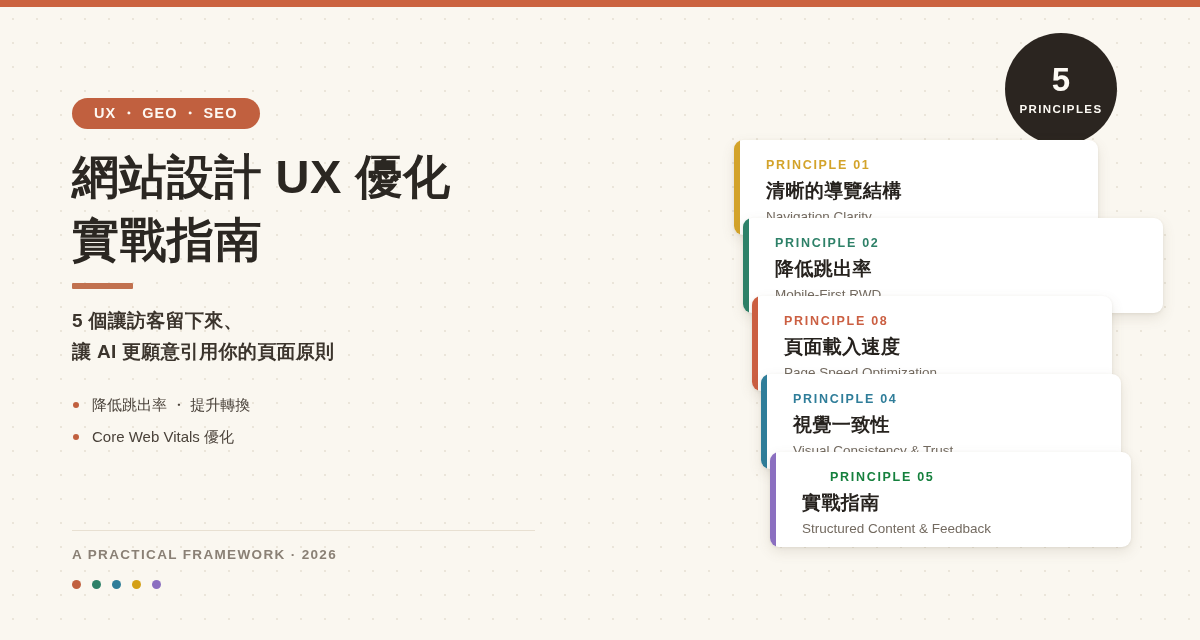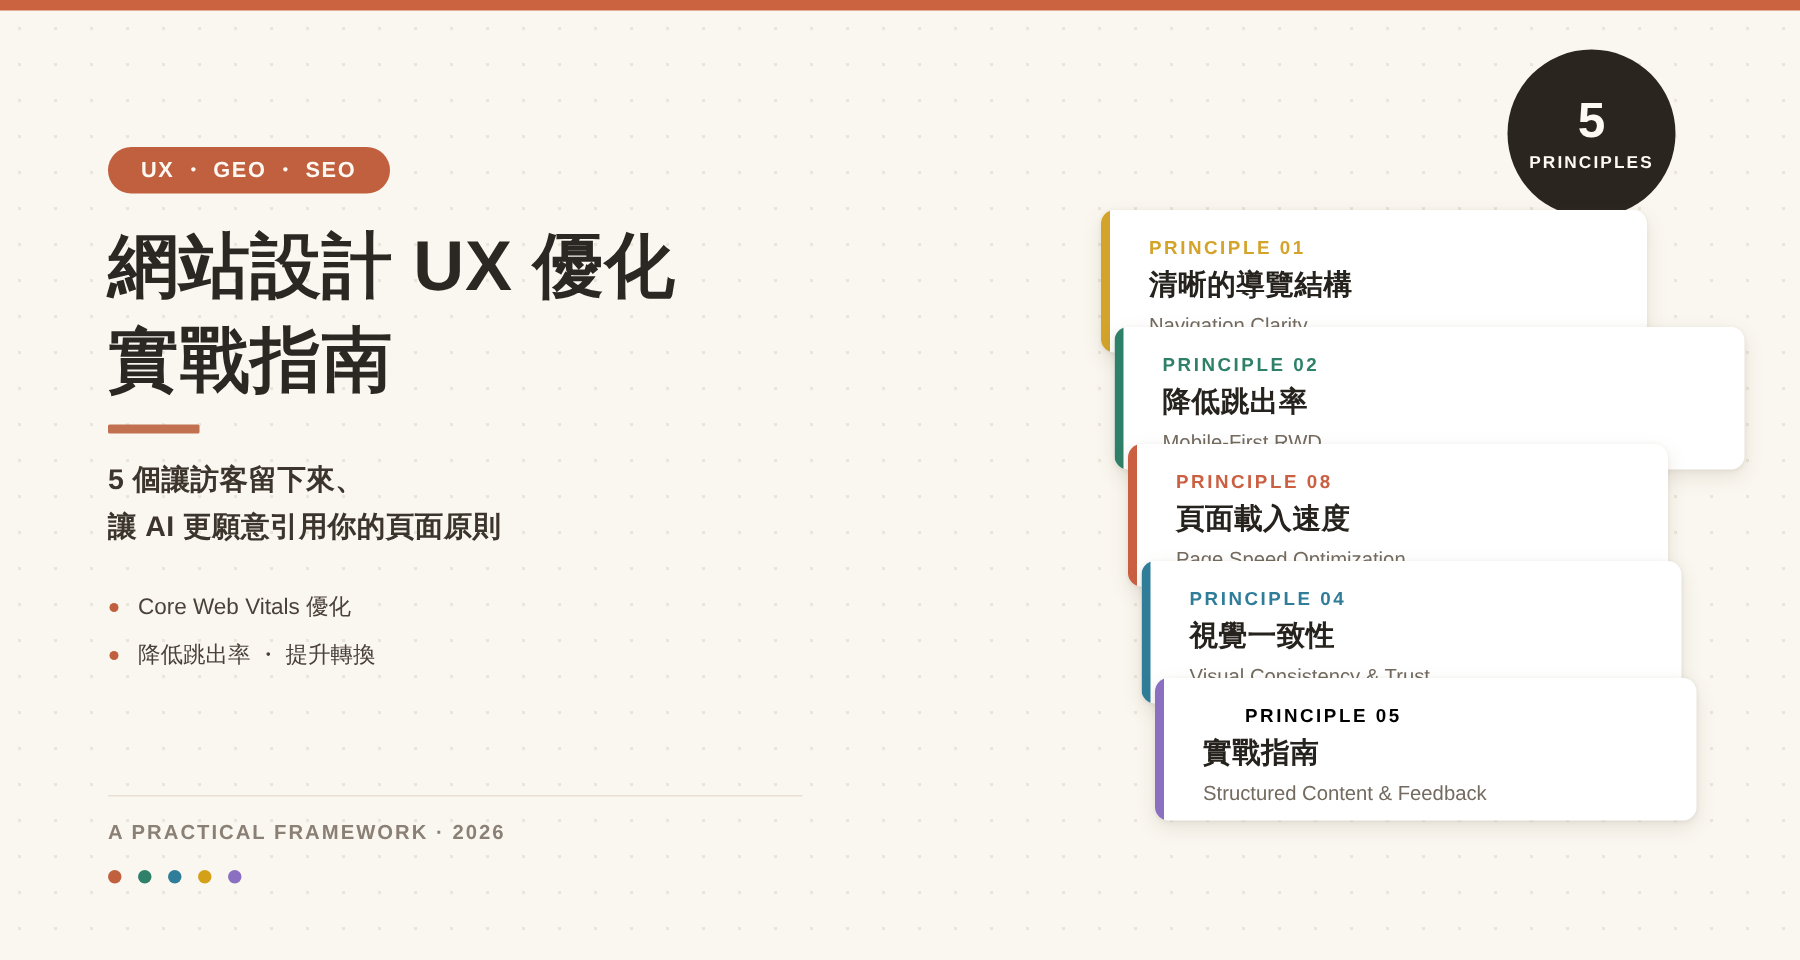--- a/index.html
+++ b/index.html
@@ -259,25 +259,25 @@
     <div class="accent-bar"></div>
 
     <p class="subhead">
       <span class="ln">5 個讓訪客留下來、</span>
       <span class="ln">讓 AI 更願意引用你的頁面原則</span>
     </p>
 
     <ul class="bullets">
       <li>
         <span class="dot" style="background: rgb(193, 96, 63);"></span>
-        <span>Core Web Vitals 優化</span>
+        <span>降低跳出率 ・ 提升轉換</span>
       </li>
       <li>
         <span class="dot" style="background: rgb(193, 96, 63);"></span>
-        <span>降低跳出率 ・ 提升轉換</span>
+        <span>Core Web Vitals 優化</span>
       </li>
     </ul>
 
     <div class="footer-rule"></div>
 
     <div class="footer-text">A PRACTICAL FRAMEWORK  ·  2026</div>
 
     <div class="footer-dots">
       <span class="fd" style="background: rgb(193, 96, 63);"></span>
       <span class="fd" style="background: rgb(46, 129, 104);"></span>
@@ -326,20 +326,20 @@
       <div class="card-body">
         <div class="card-kicker" style="color: rgb(47, 125, 153);">PRINCIPLE 04</div>
         <div class="card-title">視覺一致性</div>
         <div class="card-sub">Visual Consistency &amp; Trust</div>
       </div>
     </div>
 
     <div class="card" style="left:770px; top:452px; width:361px;">
       <div class="stripe" style="background: rgb(139, 111, 192);"></div>
       <div class="card-body">
-        <div class="card-kicker" style="color: #000000; padding-left: 28px;">PRINCIPLE 05</div>
+        <div class="card-kicker" style="color: #15803d; padding-left: 28px;">PRINCIPLE 05</div>
         <div class="card-title">實戰指南</div>
         <div class="card-sub">Structured Content &amp; Feedback</div>
       </div>
     </div>
 
   </div>
 </div>
 
 </body></html>

